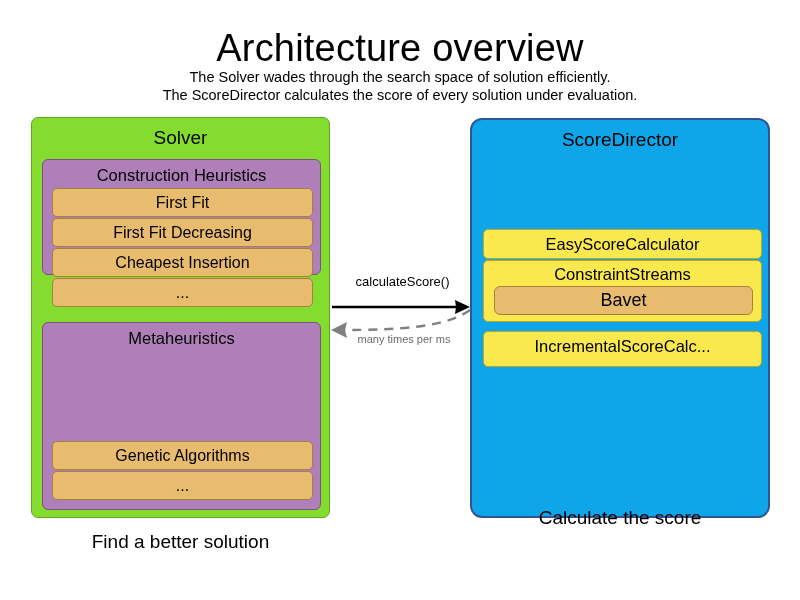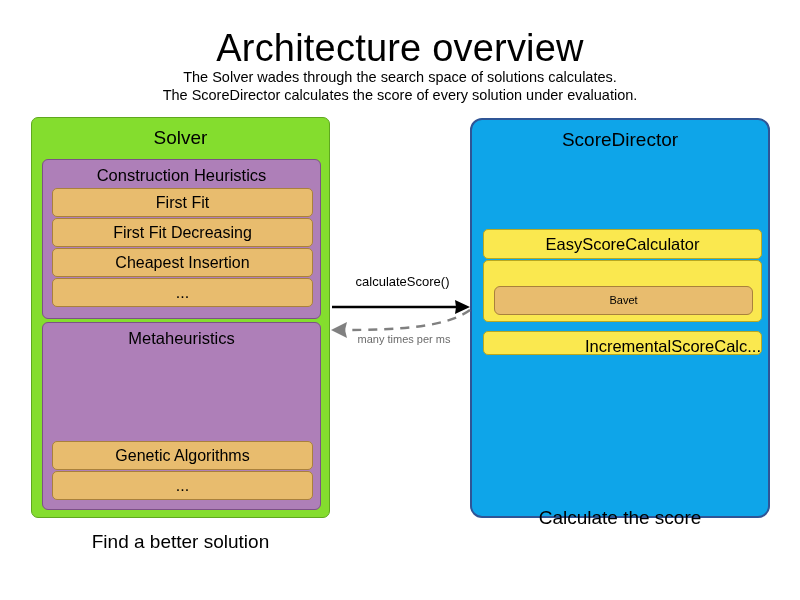--- a/index.html
+++ b/index.html
@@ -86,21 +86,21 @@
     top: 4px;
     width: 100%;
     text-align: center;
     font-size: 16.5px;
     line-height: 22px;
   }
   .group-ch {
     left: 10px;
     top: 41px;
     width: 279px;
-    height: 160px;
+    height: 116px;
     text-decoration: underline;
   }
   .group-mh {
     left: 10px;
     top: 204px;
     width: 279px;
     height: 188px;
   }
 
   
@@ -134,23 +134,22 @@
     top: 109px;
     height: 30px;
     line-height: 28px;
   }
   .yellow-cs {
     top: 140px;
     height: 62px;
   }
   .yellow-inc {
     top: 211px;
-    height: 24px;
+    height: 36px;
     line-height: 28px;
-    text-align: right;
   }
   .cs-title {
     position: absolute;
     left: 0;
     top: 2px;
     width: 100%;
     text-align: center;
     font-size: 16.5px;
     line-height: 22px;
   }
@@ -158,21 +157,21 @@
     position: absolute;
     box-sizing: border-box;
     left: 10px;
     top: 25px;
     width: 259px;
     height: 29px;
     background: #E8BC6E;
     border: 1px solid #a9813c;
     border-radius: 6px;
     text-align: center;
-    font-size: 11px;
+    font-size: 18px;
     line-height: 27px;
   }
 
   
   .arrow-layer {
     position: absolute;
     left: 0;
     top: 0;
     width: 800px;
     height: 600px;
@@ -213,21 +212,21 @@
   .caption-right {
     left: 470px;
     top: 505px;
     width: 300px;
   }
 </style>
 </head>
 <body>
 
 <div class="page-title">Architecture overview</div>
-<div class="subtitle subtitle-1">The Solver wades through the search space of solutions calculates.</div>
+<div class="subtitle subtitle-1">The Solver wades through the search space of solution efficiently.</div>
 <div class="subtitle subtitle-2">The ScoreDirector calculates the score of every solution under evaluation.</div>
 
 <div class="panel panel-solver">
   <div class="panel-title">Solver</div>
 
   <div class="group group-ch">
     <div class="group-title">Construction Heuristics</div>
     <div class="item-orange" style="top:28px;">First Fit</div>
     <div class="item-orange" style="top:58px;">First Fit Decreasing</div>
     <div class="item-orange" style="top:88px;">Cheapest Insertion</div>
@@ -240,20 +239,21 @@
     <div class="item-orange" style="top:148px;">...</div>
   </div>
 </div>
 
 <div class="panel panel-scoredirector">
   <div class="panel-title">ScoreDirector</div>
 
   <div class="item-yellow yellow-easy">EasyScoreCalculator</div>
 
   <div class="item-yellow yellow-cs">
+    <div class="cs-title">ConstraintStreams</div>
     <div class="cs-bavet">Bavet</div>
   </div>
 
   <div class="item-yellow yellow-inc">IncrementalScoreCalc...</div>
 </div>
 
 <svg class="arrow-layer" width="800" height="600" viewBox="0 0 800 600">
 
   <g>
     <line x1="332" y1="307" x2="461" y2="307" stroke="#000000" stroke-width="2.6"></line>

